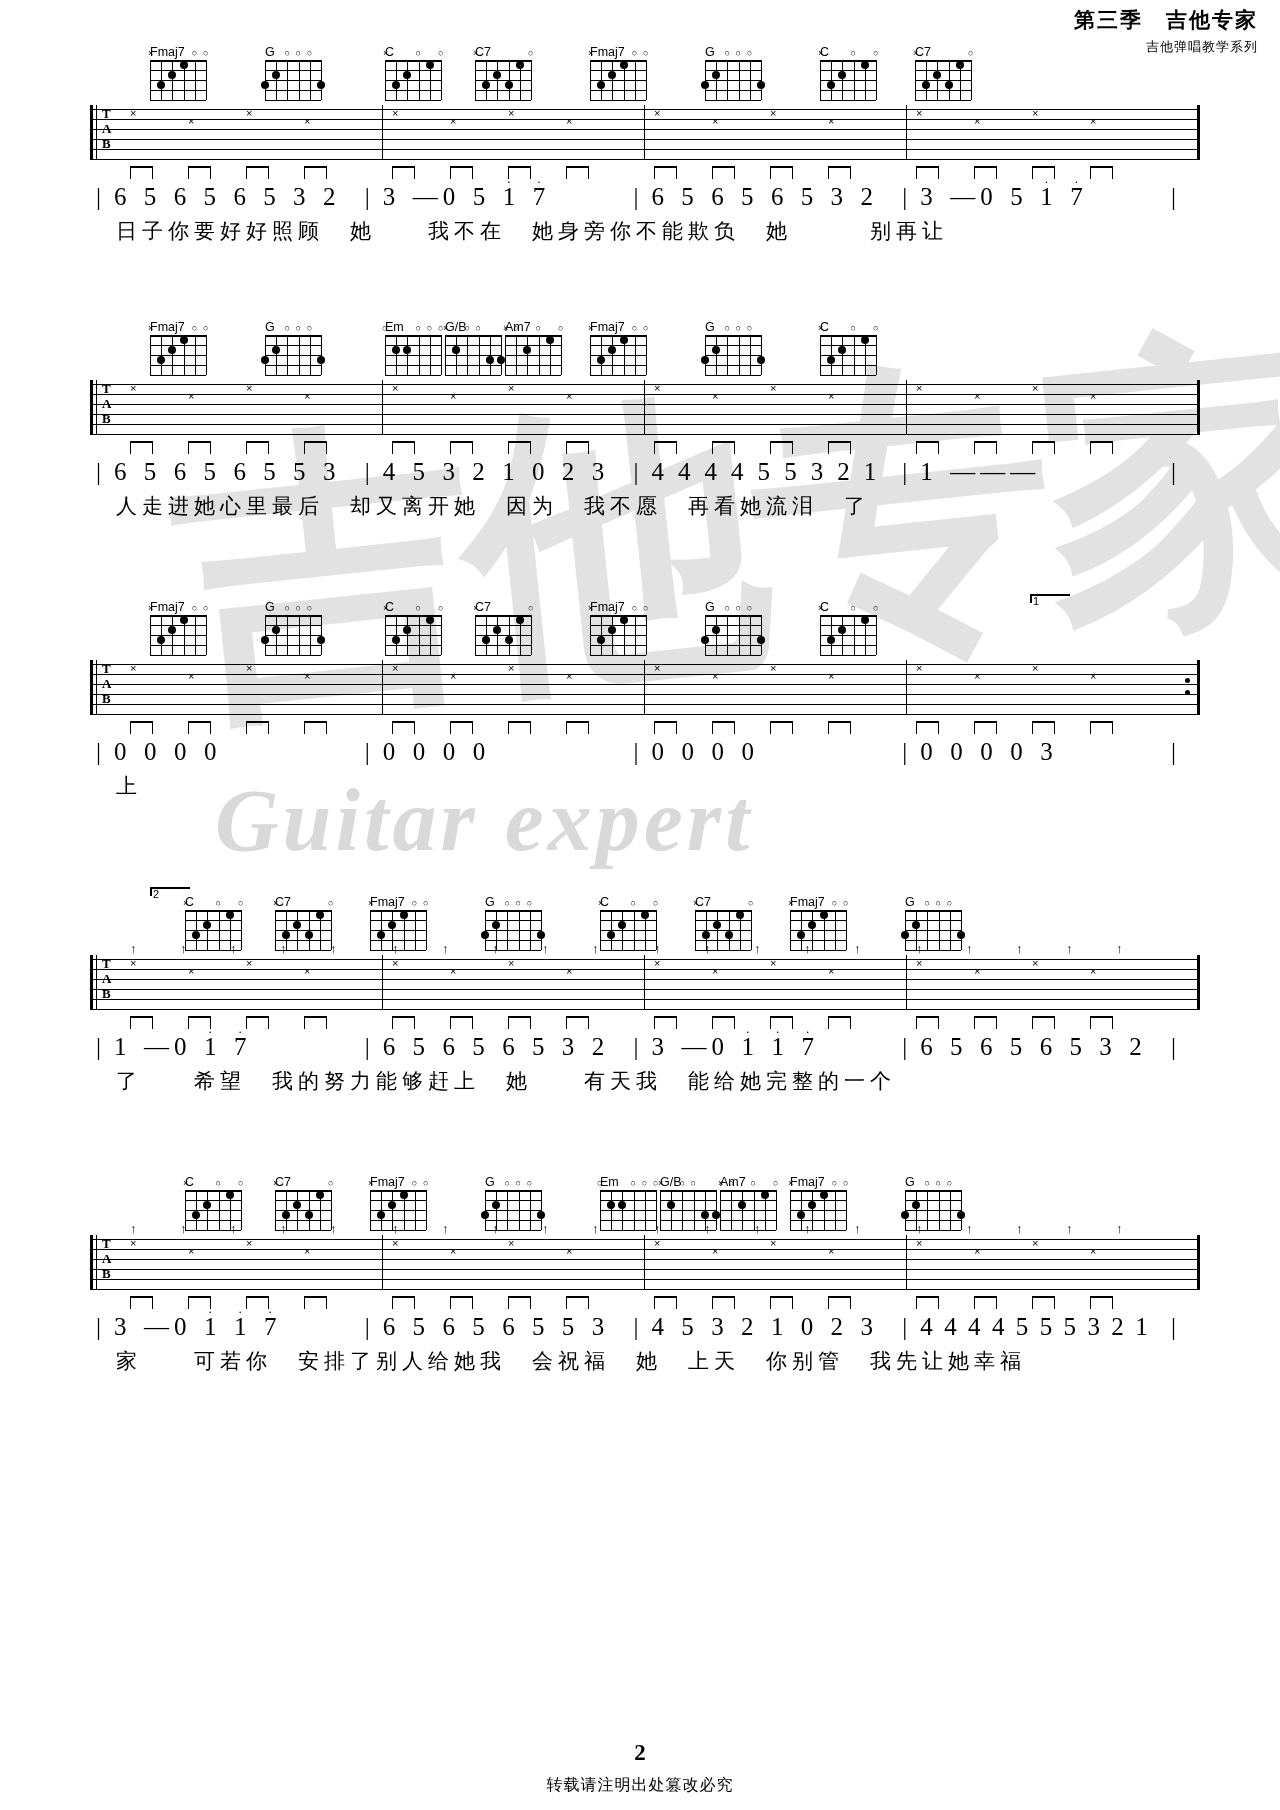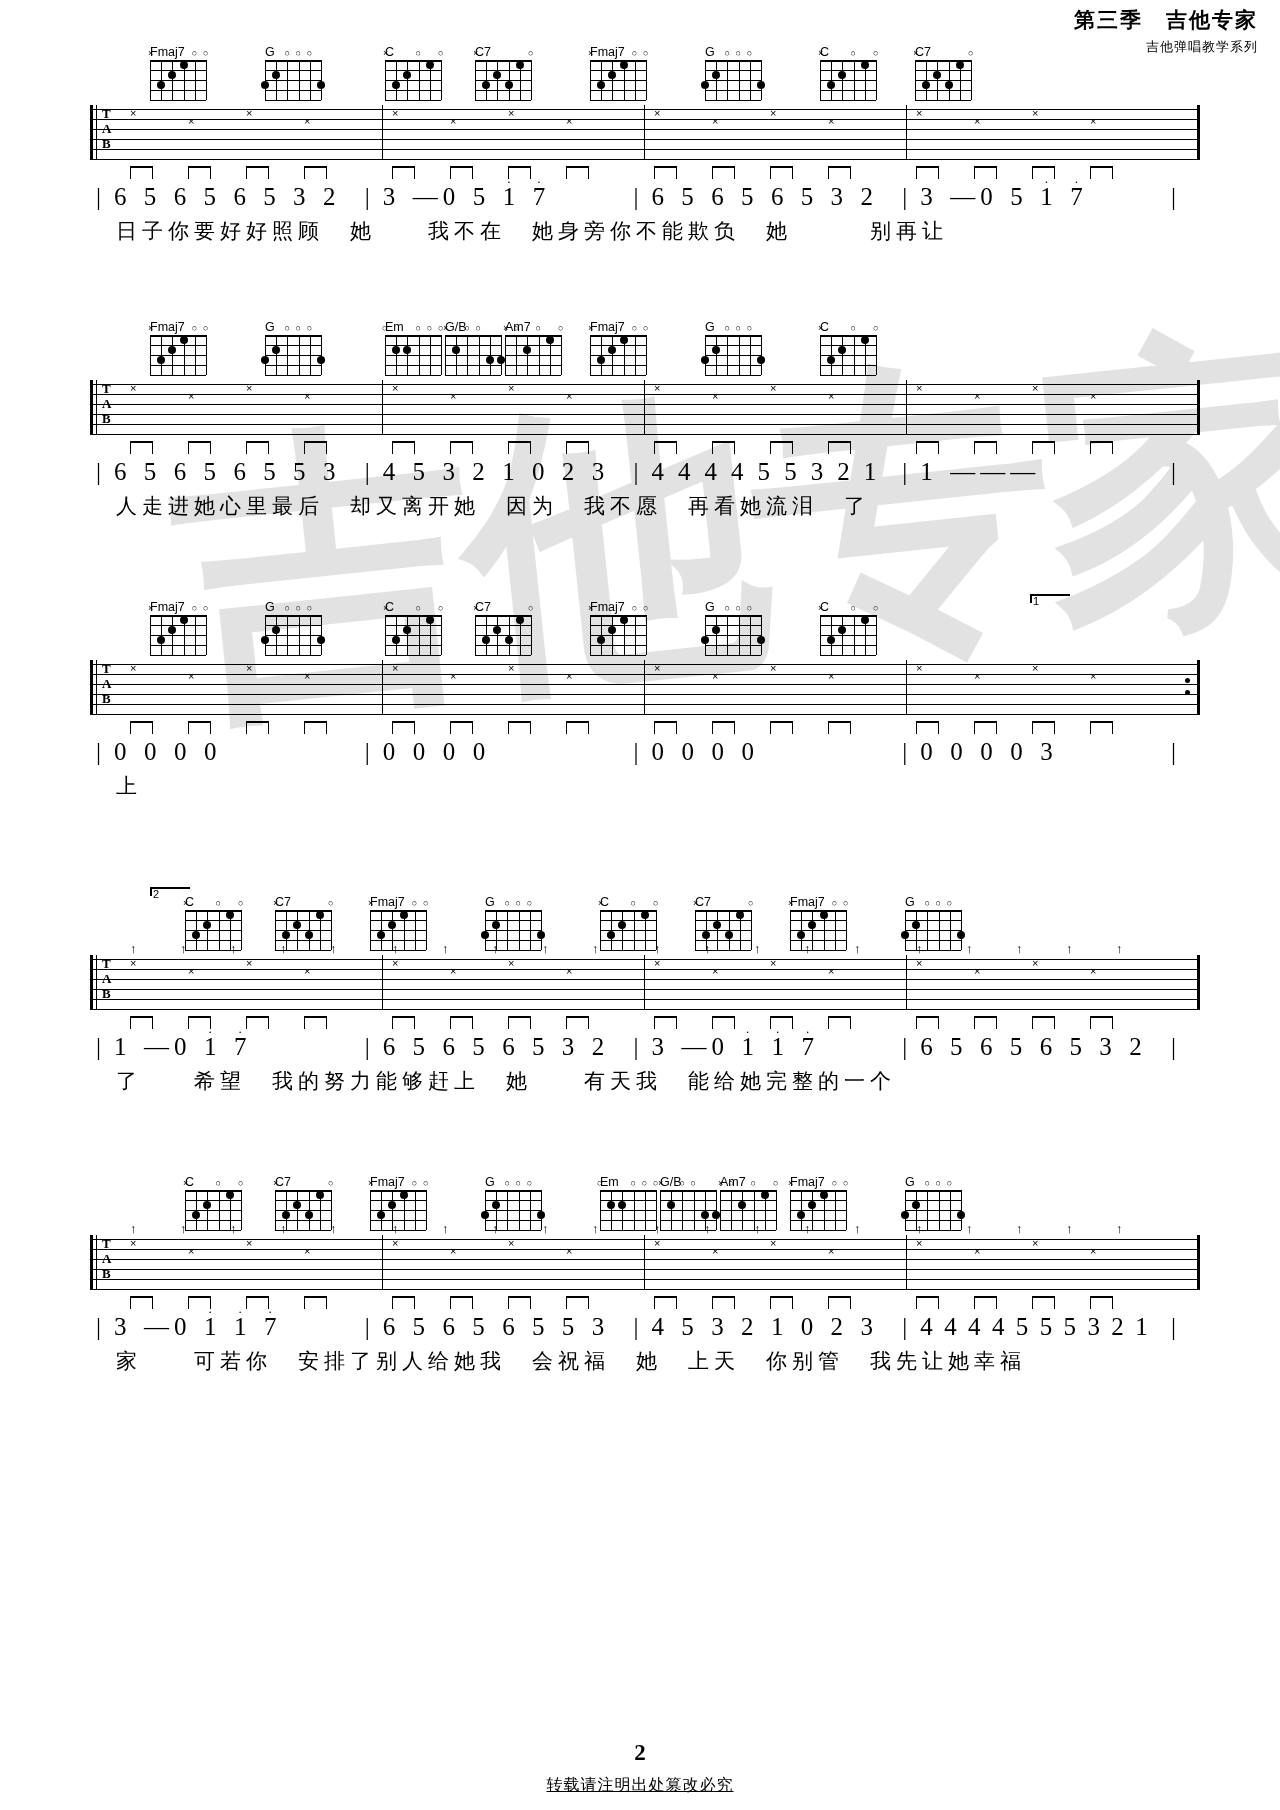--- a/index.html
+++ b/index.html
@@ -50,32 +50,33 @@
   .numline span.n .dotU{position:absolute;left:50%;transform:translateX(-50%);top:-9px;font-size:13px;}
   .lyric{position:relative;height:30px;font-family:"Liberation Serif",serif;font-size:21px;}
   .lyric span{position:absolute;top:0;white-space:nowrap;}
 
   .volta{position:absolute;font-family:"Liberation Sans",sans-serif;font-size:11px;}
   .volta .vline{position:absolute;background:#000;}
 
   
   .pg{position:absolute;left:0;width:1280px;text-align:center;font-family:"Liberation Serif",serif;}
   .pgno{top:1740px;font-size:23px;font-weight:bold;}
-  .pgnote{top:1775px;font-size:16px;letter-spacing:1px;text-decoration:underline;}
+  .pgnote{top:1775px;font-size:16px;letter-spacing:1px;}
 </style>
 </head>
 <body>
 
 <div class="hdr">
   <div class="t1">第三季　吉他专家</div>
   <div class="t2">吉他弹唱教学系列</div>
 </div>
 
 <div class="wm">
   <div class="seal">吉他专家</div>
+  <div class="ge">Guitar expert</div>
 </div>
 
 <div id="sheet">
     <div class="system" style="top: 45px;">
       <div class="chordrow">
         <div class="chord" style="left:60px">
           <div class="nm">Fmaj7</div>
           <div class="grid">
             <div class="nut"></div>
             <div class="v" style="left:0px"></div>

